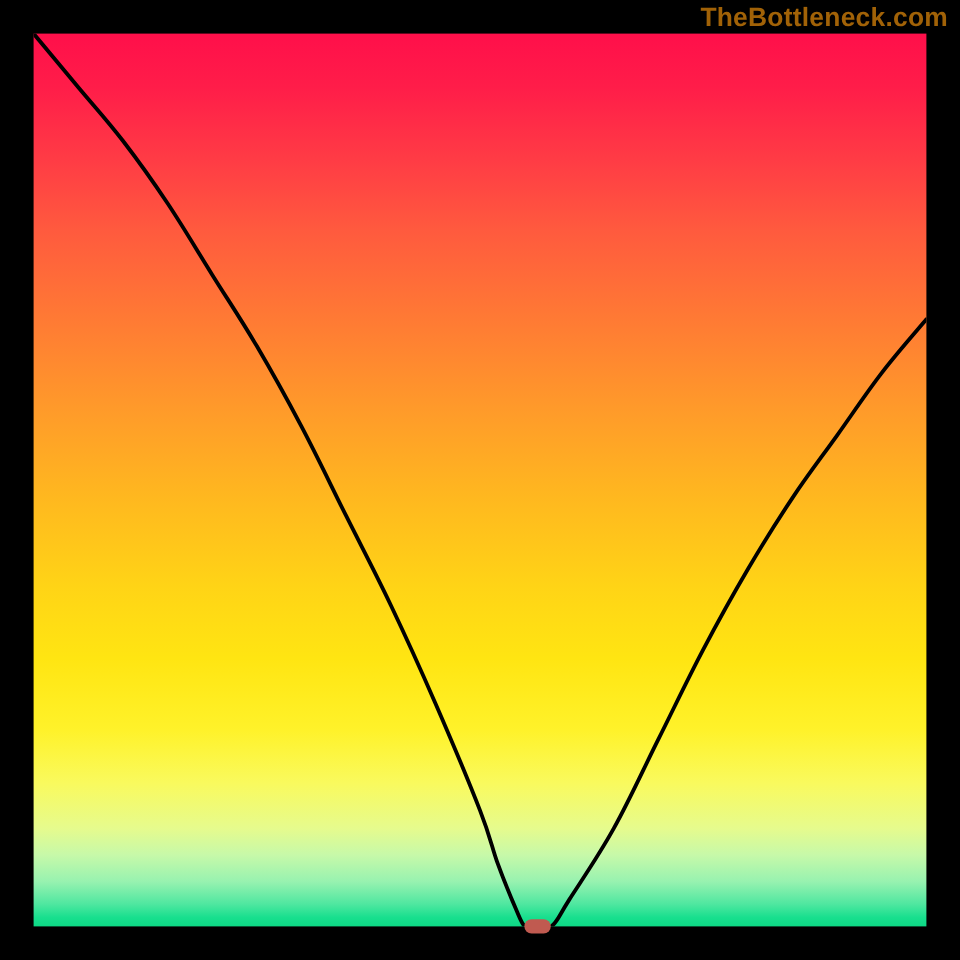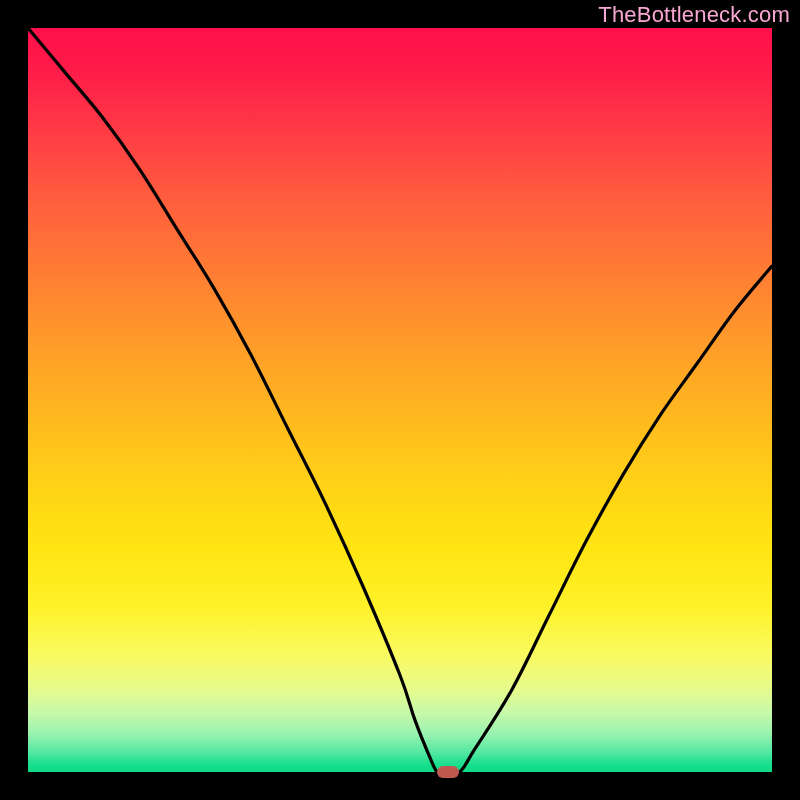--- a/index.html
+++ b/index.html
@@ -14,23 +14,23 @@
   .frame {
     position: relative;
     width: 800px;
     height: 800px;
     background: #000;
   }
   .watermark {
     position: absolute;
     top: 2px;
     right: 10px;
-    color: #f9a8d4;
+    color: #a16207;
     font-size: 22px;
-    font-weight: 400;
+    font-weight: 700;
     letter-spacing: 0.2px;
     z-index: 5;
     text-align: right;
   }
   .plot-area {
     position: absolute;
     left: 28px;
     top: 28px;
     width: 744px;
     height: 744px;

